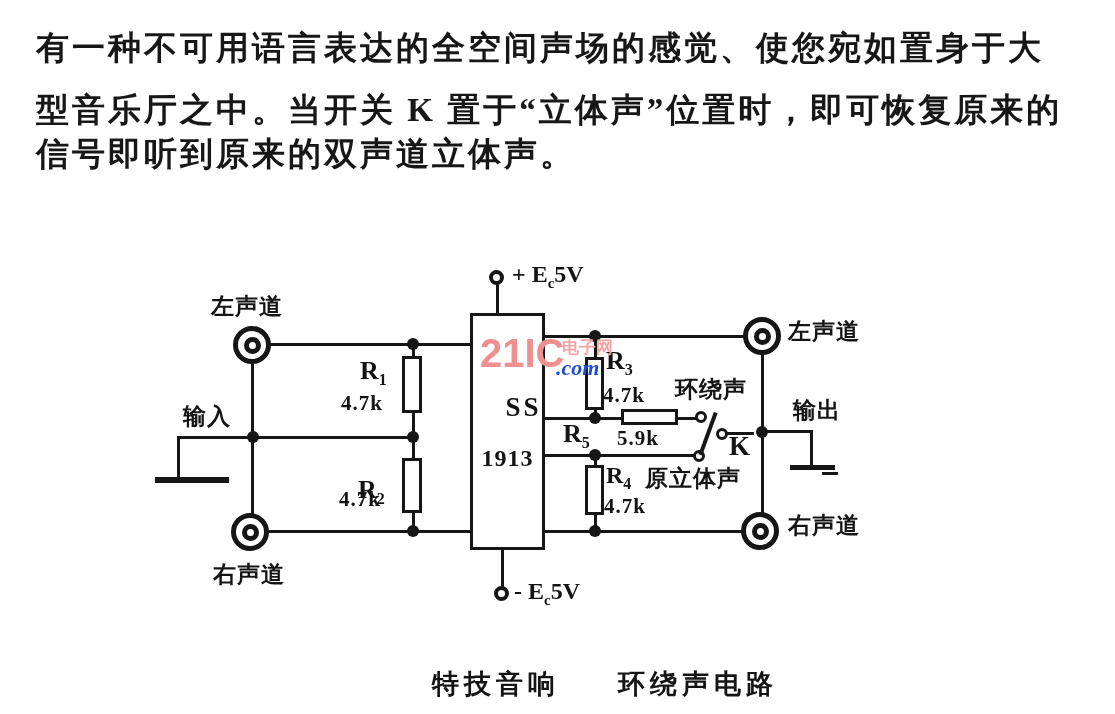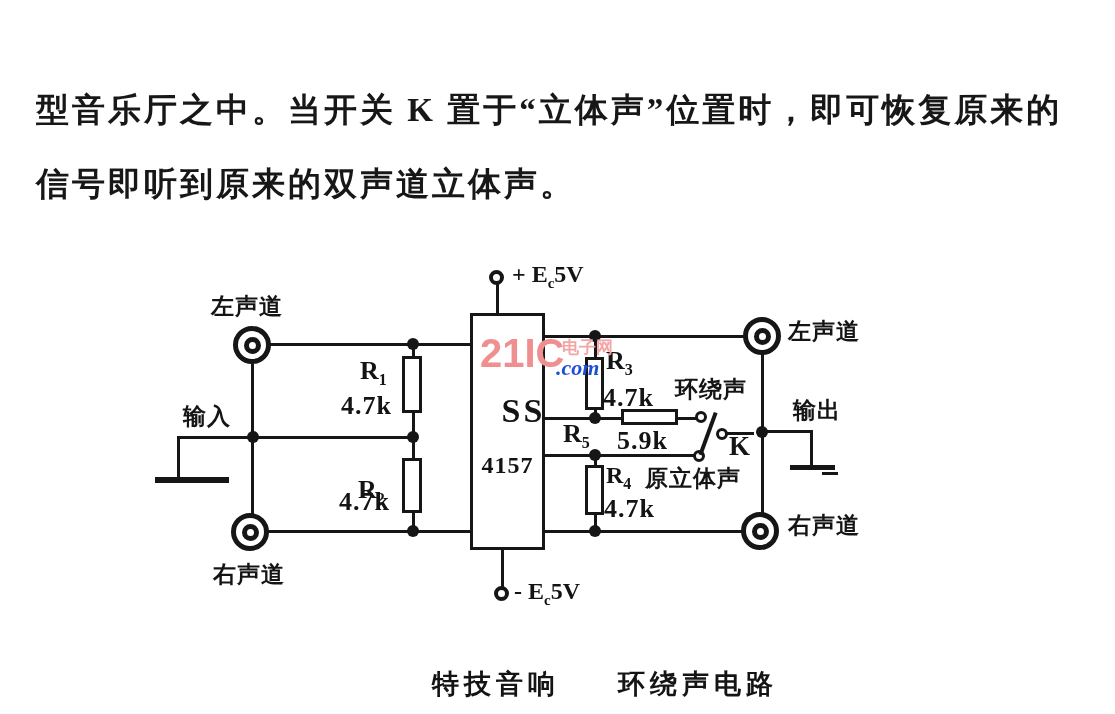--- a/index.html
+++ b/index.html
@@ -13,47 +13,48 @@
   .wire.v{width:3px;}
   .gbar{position:absolute;background:#161616;}
   .dot{position:absolute;width:12px;height:12px;border-radius:50%;background:#161616;}
   .jack{position:absolute;width:38px;height:38px;border:5px solid #161616;border-radius:50%;
         background:#fff;display:flex;align-items:center;justify-content:center;box-sizing:border-box;}
   .jack-inner{width:17px;height:17px;border:5px solid #161616;border-radius:50%;background:#fff;box-sizing:border-box;}
   .pterm{position:absolute;width:15px;height:15px;border:4px solid #161616;border-radius:50%;background:#fff;box-sizing:border-box;}
   .res{position:absolute;border:3px solid #161616;background:#fff;box-sizing:border-box;}
   .ic{position:absolute;left:470px;top:313px;width:75px;height:237px;border:3px solid #161616;background:#fff;
       box-sizing:border-box;display:flex;flex-direction:column;align-items:center;padding-top:76px;gap:22px;}
-  .ic .t1{font-size:34px;font-weight:700;letter-spacing:3px;margin-left:32px;}
+  .ic .t1{font-size:27px;font-weight:700;letter-spacing:3px;margin-left:32px;}
   .ic .t2{font-size:24px;font-weight:700;letter-spacing:1px;}
   .clabel{position:absolute;font-size:23px;font-weight:700;white-space:nowrap;letter-spacing:1px;}
   .rlabel{position:absolute;font-weight:700;font-size:26px;white-space:nowrap;}
   .rlabel sub{font-size:16px;}
-  .rval{position:absolute;font-size:26px;font-weight:700;white-space:nowrap;letter-spacing:1px;}
+  .rval{position:absolute;font-size:21px;font-weight:700;white-space:nowrap;letter-spacing:1px;}
   .scontact{position:absolute;width:12px;height:12px;border:3px solid #161616;border-radius:50%;background:#fff;box-sizing:border-box;}
   .arm{position:absolute;left:699px;top:451px;width:45px;height:4px;background:#161616;
        transform:rotate(-70deg);transform-origin:2px 2px;}
   .klabel{position:absolute;left:729px;top:431px;font-size:27px;font-weight:700;}
   .pow{position:absolute;font-size:24px;font-weight:700;white-space:nowrap;}
   .pow sub{font-size:15px;}
   
   .wm{position:absolute;left:480px;top:333px;line-height:1;}
   .wm .brand{font-family:"Liberation Sans","DejaVu Sans",sans-serif;font-size:40px;font-weight:700;color:#ef8f8f;letter-spacing:0;}
   .wm .site{position:absolute;left:82px;top:6px;font-size:17px;font-weight:700;color:#f3a6a6;white-space:nowrap;}
   .wm .domain{position:absolute;left:76px;top:24px;font-size:22px;font-style:italic;font-weight:700;color:#1d4ed8;}
   
   .cap{position:absolute;top:666px;font-size:27px;font-weight:700;letter-spacing:5px;white-space:nowrap;}
 </style>
 </head>
 <body>
 
 <div class="canvas">
 
+  <div class="pline" style="top:26px;">有一种不可用语言表达的全空间声场的感觉、使您宛如置身于大</div>
   <div class="pline" style="top:88px;">型音乐厅之中。当开关 K 置于“立体声”位置时，即可恢复原来的</div>
-  <div class="pline" style="top:162px;">信号即听到原来的双声道立体声。</div>
+  <div class="pline" style="top:132px;">信号即听到原来的双声道立体声。</div>
 
   <div>
 
     <div class="wire h" style="left:270px;top:343px;width:200px;"></div>
     <div class="wire v" style="left:251px;top:362px;height:153px;"></div>
     <div class="wire h" style="left:177px;top:436px;width:237px;"></div>
     <div class="wire v" style="left:177px;top:436px;height:42px;"></div>
     <div class="gbar" style="left:155px;top:477px;width:74px;height:6px;"></div>
     <div class="wire h" style="left:267px;top:530px;width:203px;"></div>
     <div class="wire v" style="left:412px;top:343px;height:96px;"></div>
@@ -80,21 +81,21 @@
     <div class="dot" style="left:407px;top:431px;"></div>
     <div class="dot" style="left:407px;top:525px;"></div>
     <div class="dot" style="left:589px;top:330px;"></div>
     <div class="dot" style="left:589px;top:412px;"></div>
     <div class="dot" style="left:589px;top:449px;"></div>
     <div class="dot" style="left:589px;top:525px;"></div>
     <div class="dot" style="left:756px;top:426px;"></div>
 
     <div class="ic">
       <div class="t1">SS</div>
-      <div class="t2">4157</div>
+      <div class="t2">1913</div>
     </div>
 
     <div class="res" style="left:402px;top:356px;width:20px;height:57px;"></div>
     <div class="res" style="left:402px;top:458px;width:20px;height:55px;"></div>
     <div class="res" style="left:585px;top:357px;width:19px;height:53px;"></div>
     <div class="res" style="left:585px;top:465px;width:19px;height:50px;"></div>
     <div class="res" style="left:621px;top:409px;width:57px;height:16px;"></div>
 
     <div class="jack" style="left:233px;top:326px;">
         <div class="jack-inner"></div>

